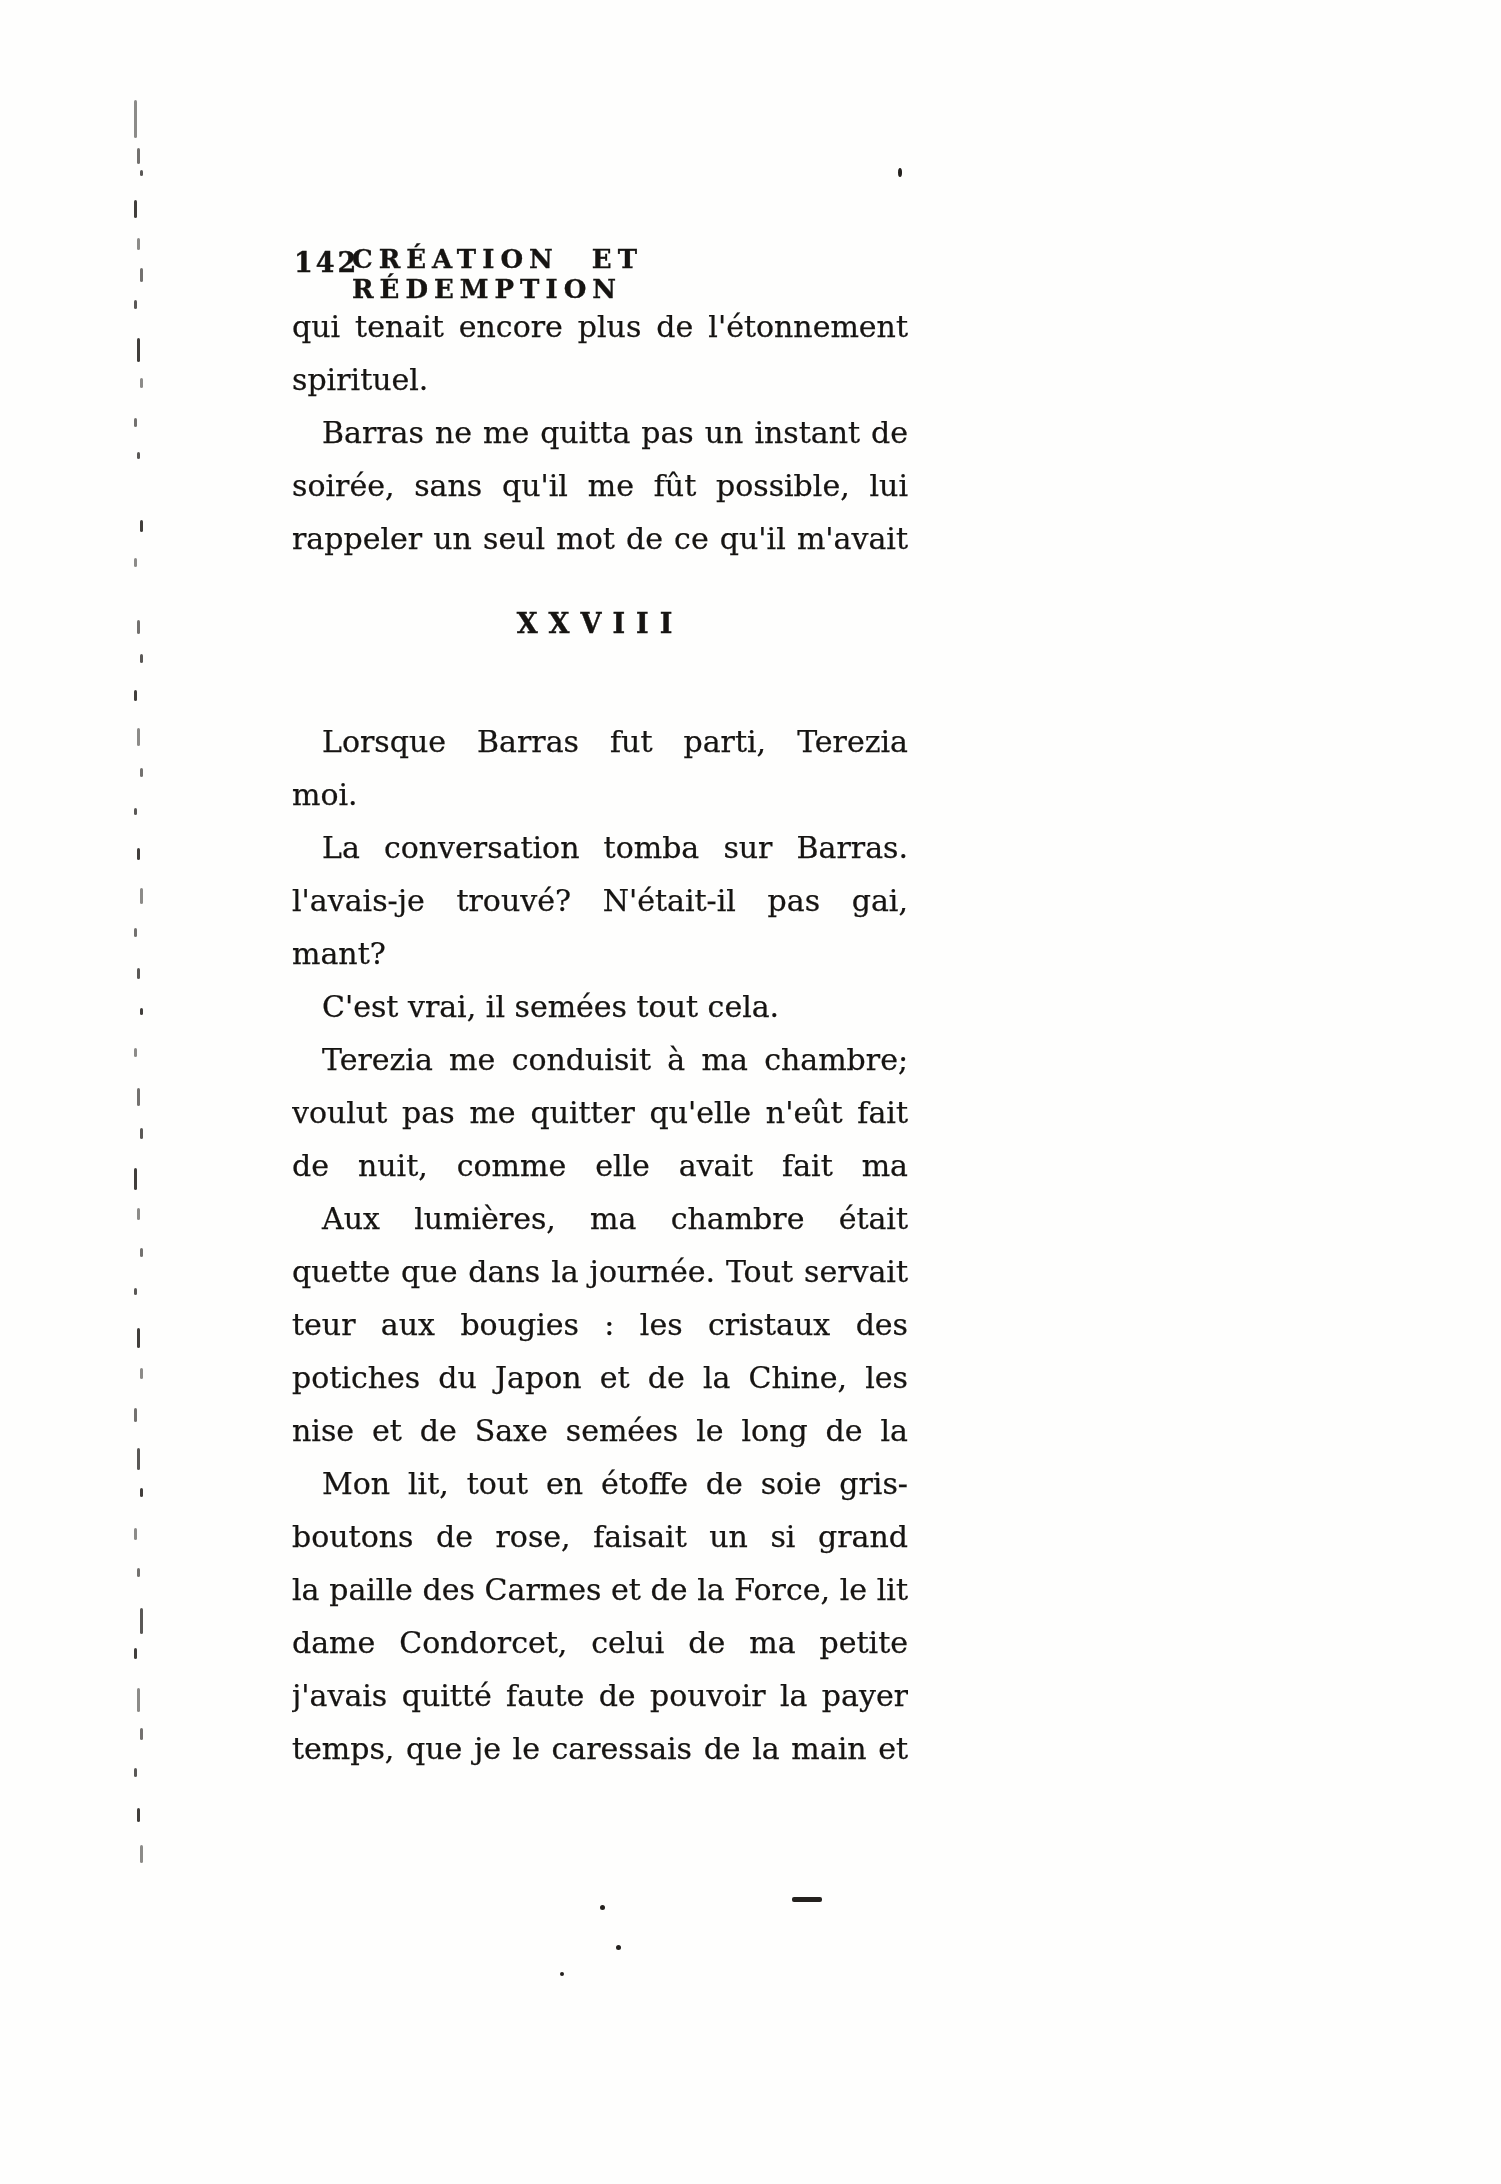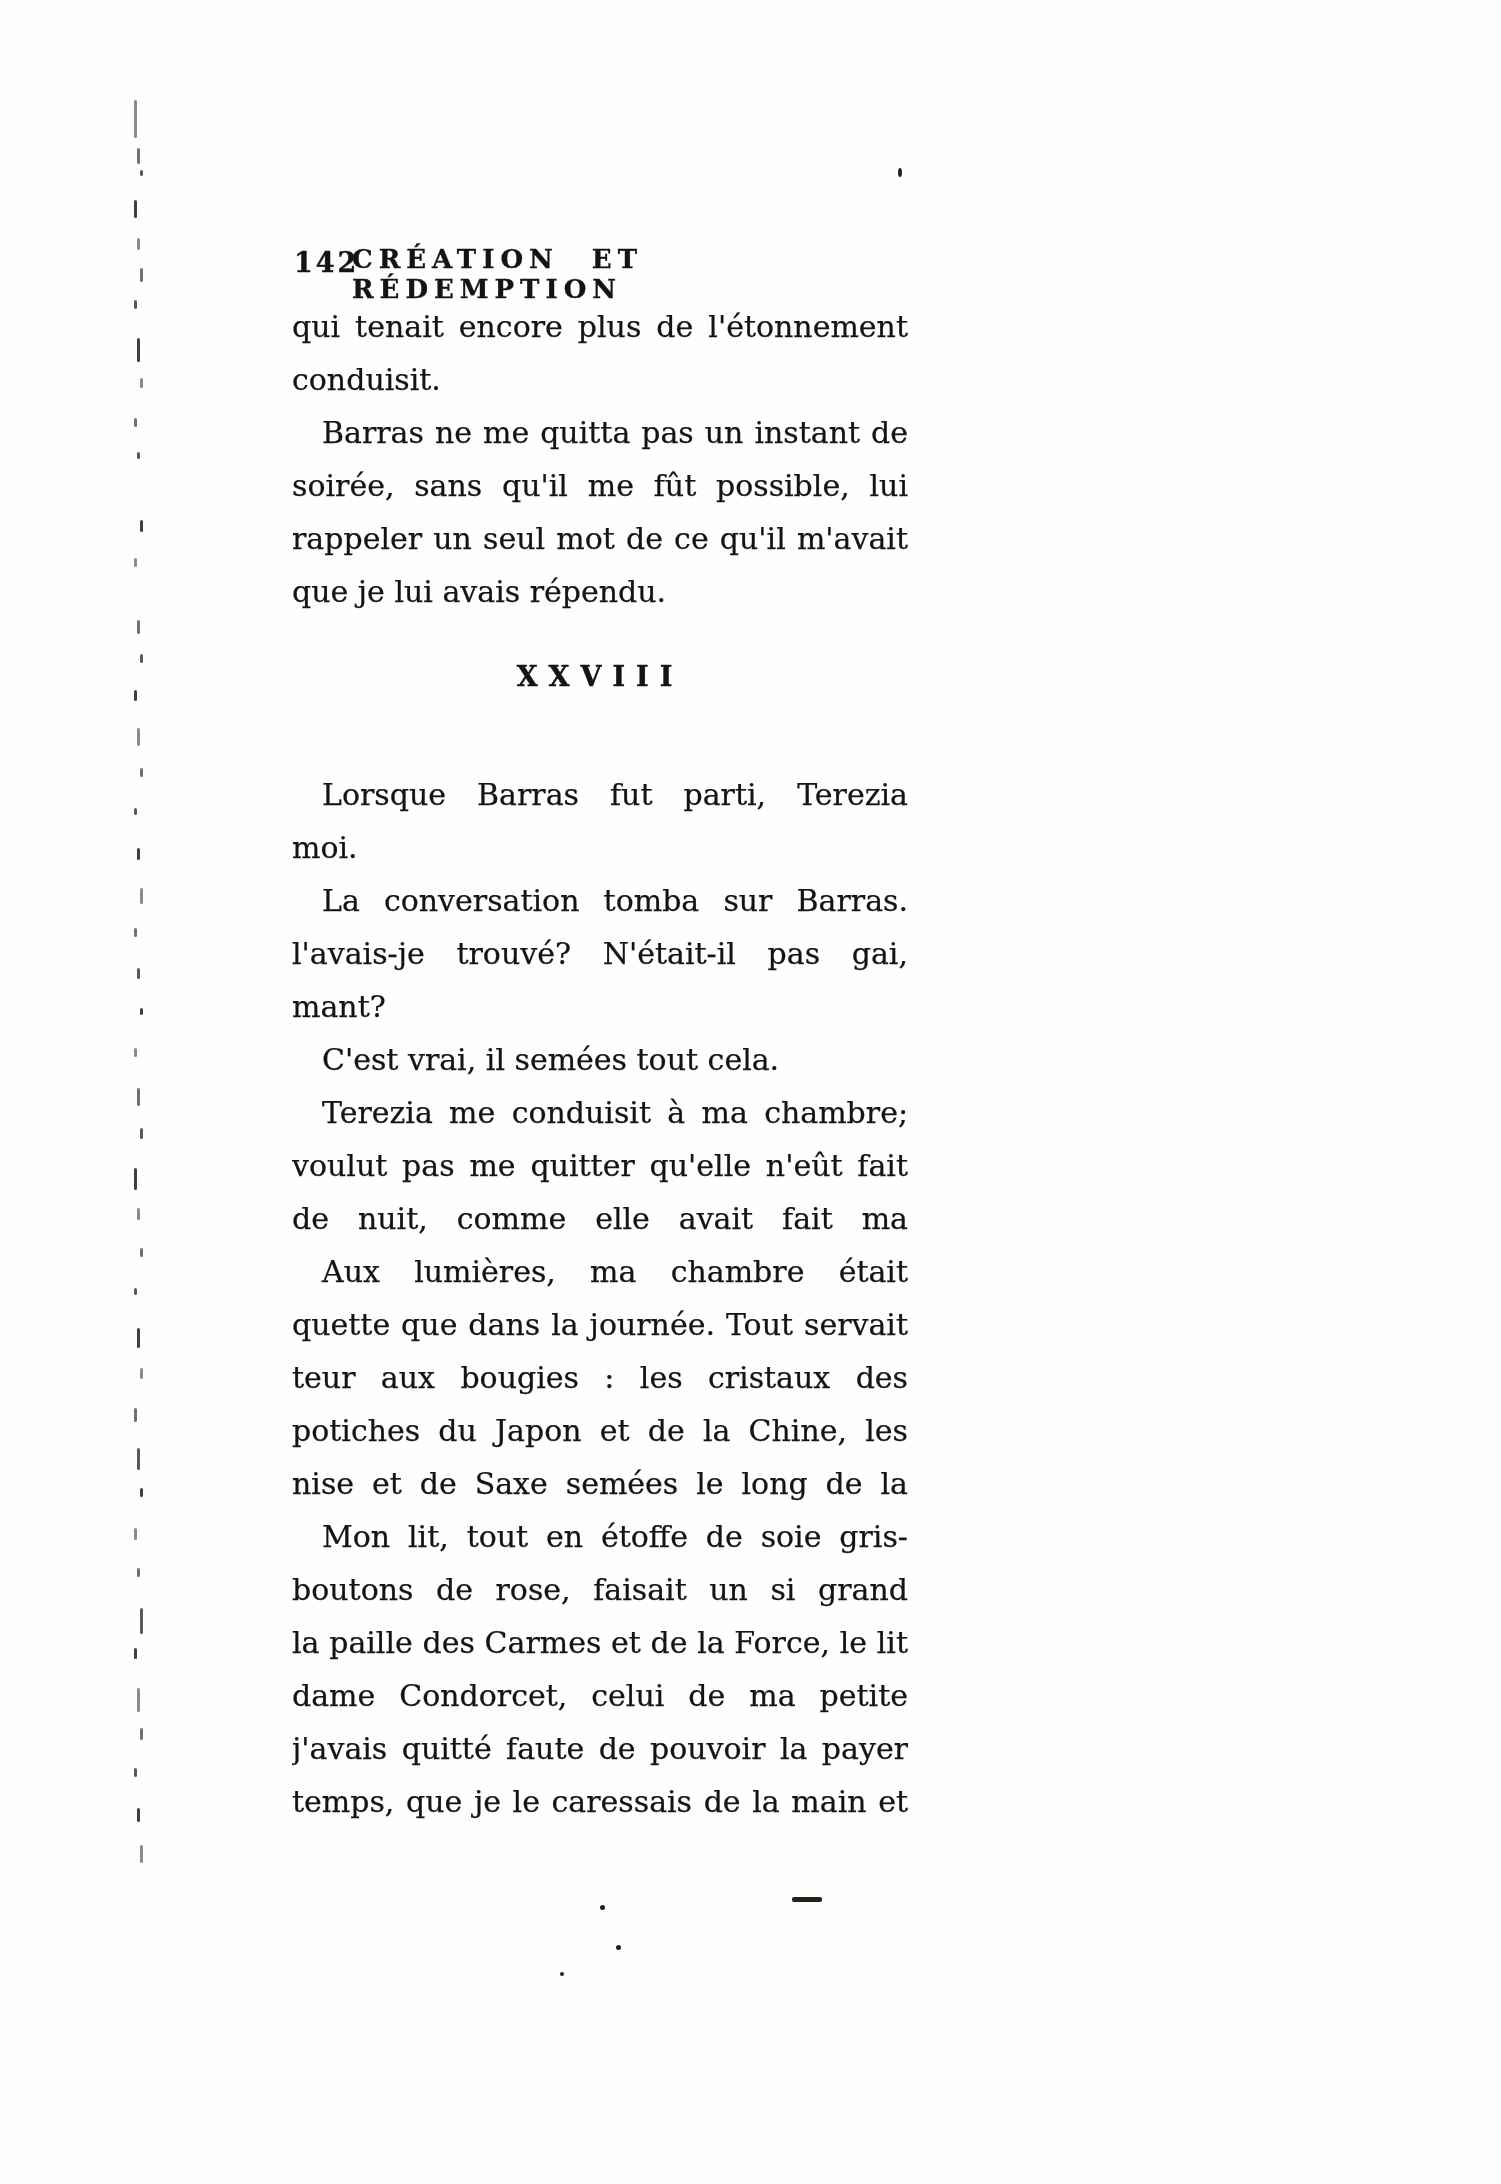--- a/index.html
+++ b/index.html
@@ -74,27 +74,26 @@
 
   <div class="header">
     <span class="page-number">142</span>
     <span class="running-title">CRÉATION ET RÉDEMPTION</span>
   </div>
 
   <div class="text-block">
     <div id="paras-before">
         <div class="para">
           <div class="line">qui tenait encore plus de l'étonnement que de l'en-</div>
-          <div class="line last">conduisit.</div>
+          <div class="line last">spirituel.</div>
         </div>
         <div class="para">
           <div class="line indent">Barras ne me quitta pas un instant de toute la</div>
           <div class="line">soirée, sans qu'il me fût possible, lui parti, de me</div>
           <div class="line">rappeler un seul mot de ce qu'il m'avait dit ou de ce</div>
-          <div class="line last">que je lui avais répendu.</div>
         </div>
       </div>
     <div class="section-heading">XXVIII</div>
     <div id="paras-after">
         <div class="para">
           <div class="line indent">Lorsque Barras fut parti, Terezia s'empara de</div>
           <div class="line last">moi.</div>
         </div>
         <div class="para">
           <div class="line indent">La conversation tomba sur Barras. Comment</div>

